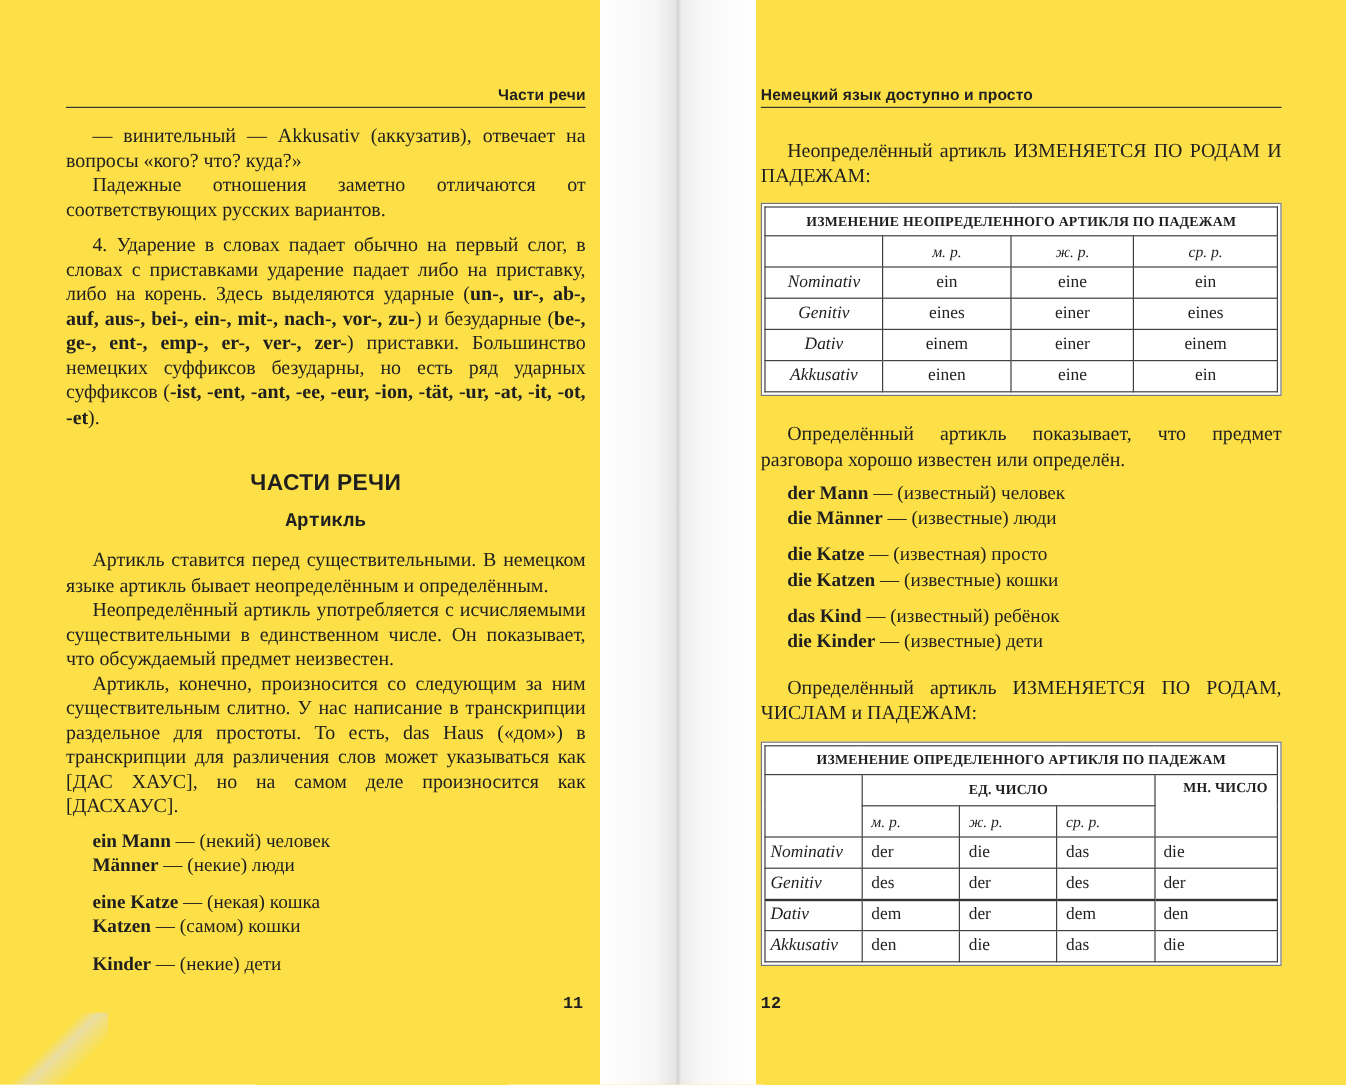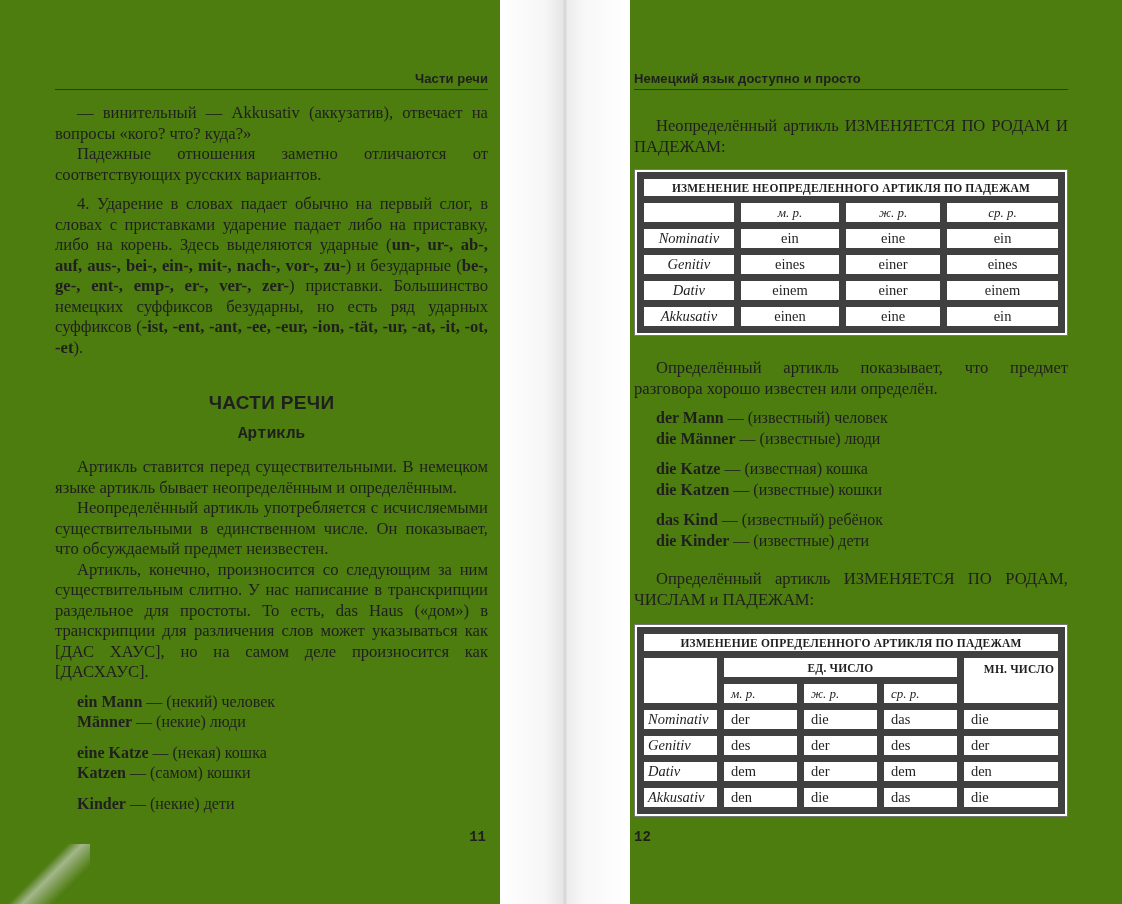--- a/index.html
+++ b/index.html
@@ -1,19 +1,19 @@
 <!DOCTYPE html>
 <html><head>
 <meta charset="utf-8">
 <style>
   * { box-sizing: border-box; margin: 0; padding: 0; }
   html, body { width: 1122px; height: 904px; overflow: hidden; background: #ffffff; }
   body { position: relative; font-family: "Liberation Serif", serif; color: #1f1f1f; }
 
-  .spread { position: absolute; inset: 0; width: 1122px; height: 904px; background: #4d7c0f; }
+  .spread { position: absolute; inset: 0; width: 1122px; height: 904px; background: #fde047; }
 
   
   .gutter {
     position: absolute; top: 0; left: 500px; width: 130px; height: 904px;
     background: linear-gradient(to right,
       #ffffff 0%, #f6f6f6 35%, #e6e6e6 48%, #d4d4d4 50%, #ececec 52%, #f8f8f8 65%, #ffffff 100%);
   }
   .corner-curl {
     position: absolute; left: 0; bottom: 0; width: 90px; height: 60px;
     background: linear-gradient(135deg, rgba(255,255,255,0) 45%, rgba(220,220,220,0.6) 55%, rgba(255,255,255,0) 75%);
@@ -58,21 +58,21 @@
   .page-right .folio { left: 0; }
 
   
   .tbl-wrap {
     border: 1px solid #777; padding: 2px; background: #fff;
   }
   table.grammar {
     width: 100%; border-collapse: collapse; font-size: 14.5px;
     border: 1px solid #555;
   }
-  table.grammar td, table.grammar th { border: 7px solid #404040; height: 26px; }
+  table.grammar td, table.grammar th { border: 1px solid #404040; height: 26px; }
   table.grammar .caption-cell {
     font-weight: bold; font-size: 11.5px; letter-spacing: 0.2px; text-align: center; height: 24px;
   }
   table.grammar .case { font-style: italic; text-align: center; }
   table.grammar .gender { font-style: italic; font-size: 13px; text-align: center; font-weight: normal; }
   table.t1 td { text-align: center; }
   table.t2 td { text-align: left; padding-left: 7px; }
   table.t2 td.case { text-align: left; padding-left: 4px; }
   table.t2 .gender { text-align: left; padding-left: 7px; }
   table.t2 .num-head { font-weight: bold; font-size: 11.5px; text-align: center; letter-spacing: 0.2px; vertical-align: middle; }
@@ -168,21 +168,21 @@
 
       <div style="height:22px"></div>
       <p class="body">Определённый артикль показывает, что предмет разговора хорошо известен или определён.</p>
       <div class="gap"></div>
 
       <div class="example-group">
         <div class="example-line"><b>der Mann</b><span> — (известный) человек</span></div>
         <div class="example-line"><b>die Männer</b><span> — (известные) люди</span></div>
       </div>
       <div class="example-group">
-        <div class="example-line"><b>die Katze</b><span> — (известная) кошка</span></div>
+        <div class="example-line"><b>die Katze</b><span> — (известная) просто</span></div>
         <div class="example-line"><b>die Katzen</b><span> — (известные) кошки</span></div>
       </div>
       <div class="example-group">
         <div class="example-line"><b>das Kind</b><span> — (известный) ребёнок</span></div>
         <div class="example-line"><b>die Kinder</b><span> — (известные) дети</span></div>
       </div>
 
       <div style="height:18px"></div>
       <p class="body">Определённый артикль ИЗМЕНЯЕТСЯ ПО РОДАМ, ЧИСЛАМ и ПАДЕЖАМ:</p>
       <div style="height:14px"></div>

